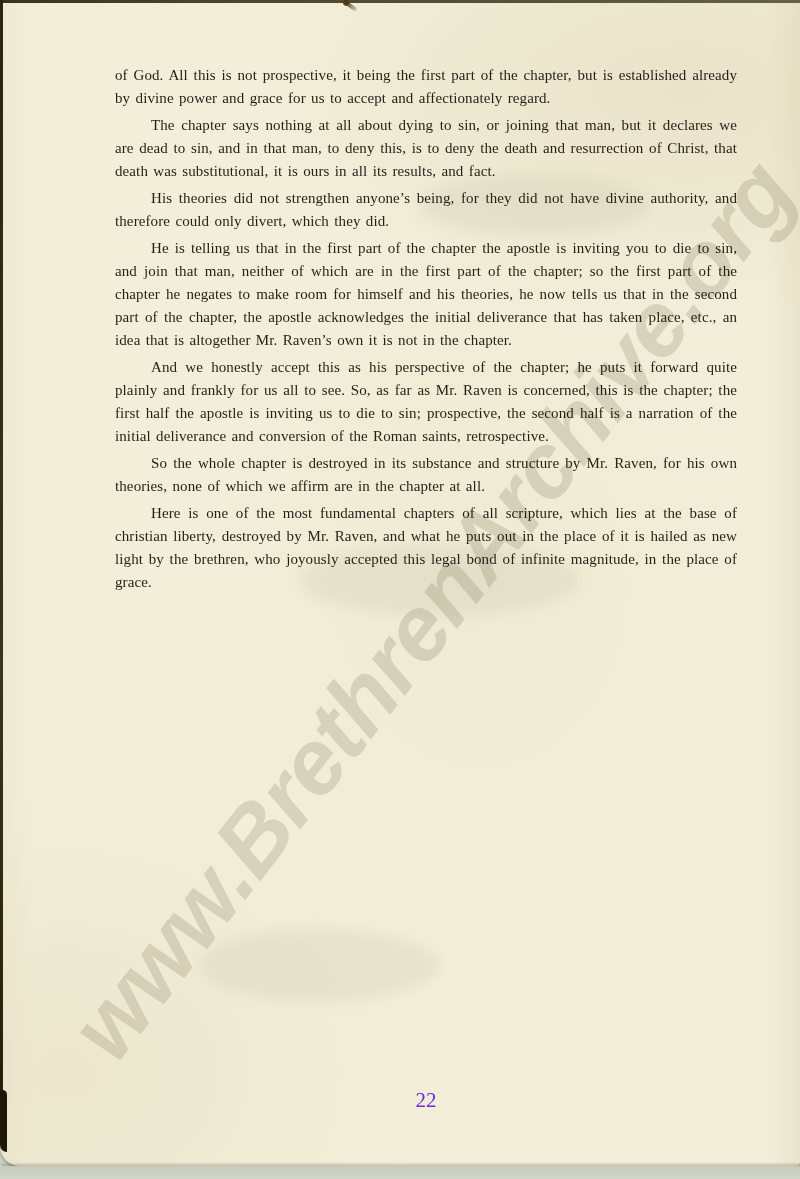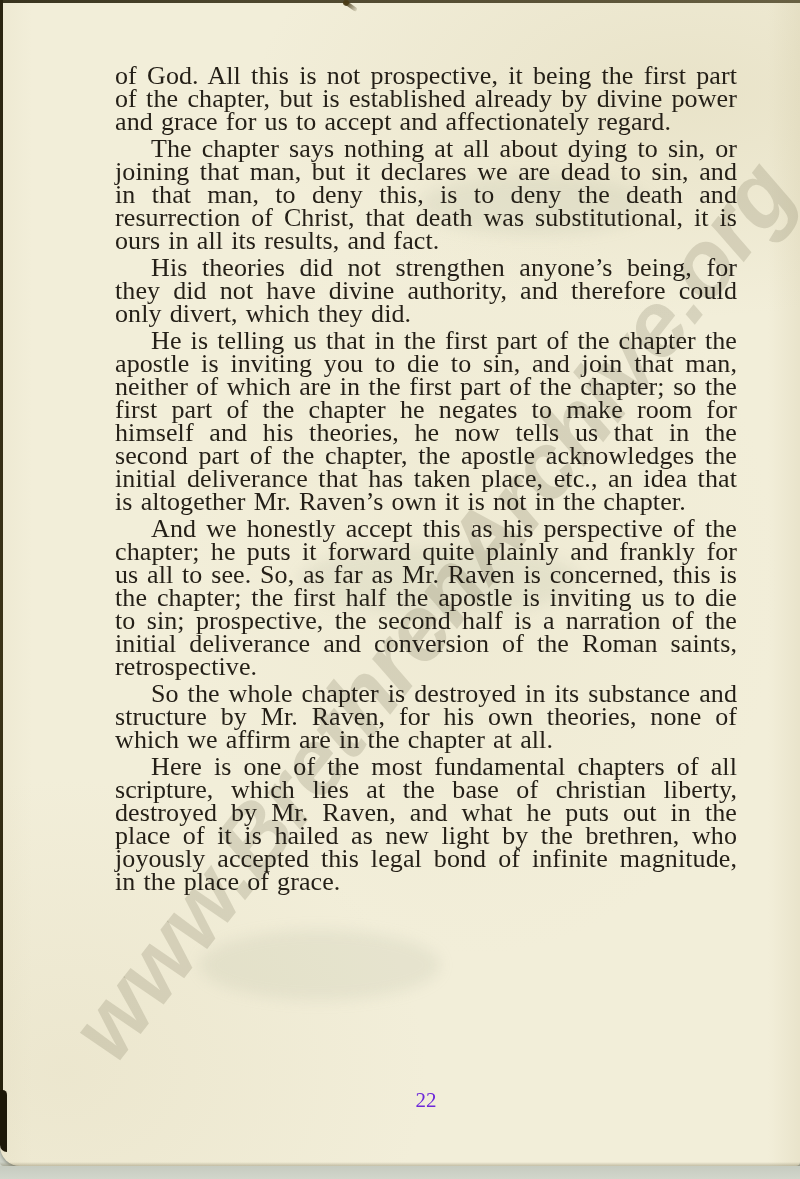--- a/index.html
+++ b/index.html
@@ -77,21 +77,21 @@
     font-size: 92px;
     letter-spacing: -1px;
     white-space: nowrap;
     color: rgba(97,88,62,0.18);
     z-index: 1;
     user-select: none;
   }
   .text-block {
     position: absolute;
     left: 115px; top: 64px; width: 622px;
-    font-size: 26px;
+    font-size: 15px;
     line-height: 23px;
     color: #241f17;
     text-align: justify;
     letter-spacing: 0.1px;
     word-spacing: 1.5px;
     z-index: 2;
   }
   .text-block p { margin: 0 0 4px 0; }
   .text-block p.indent { text-indent: 36px; }
   .text-block strong { font-weight: 400; }

